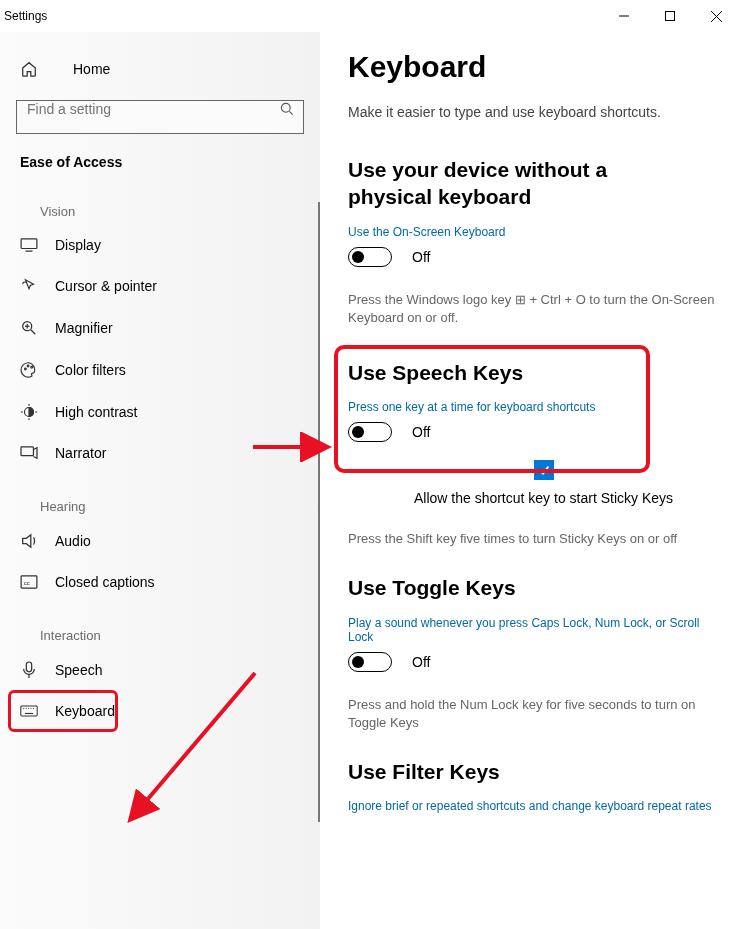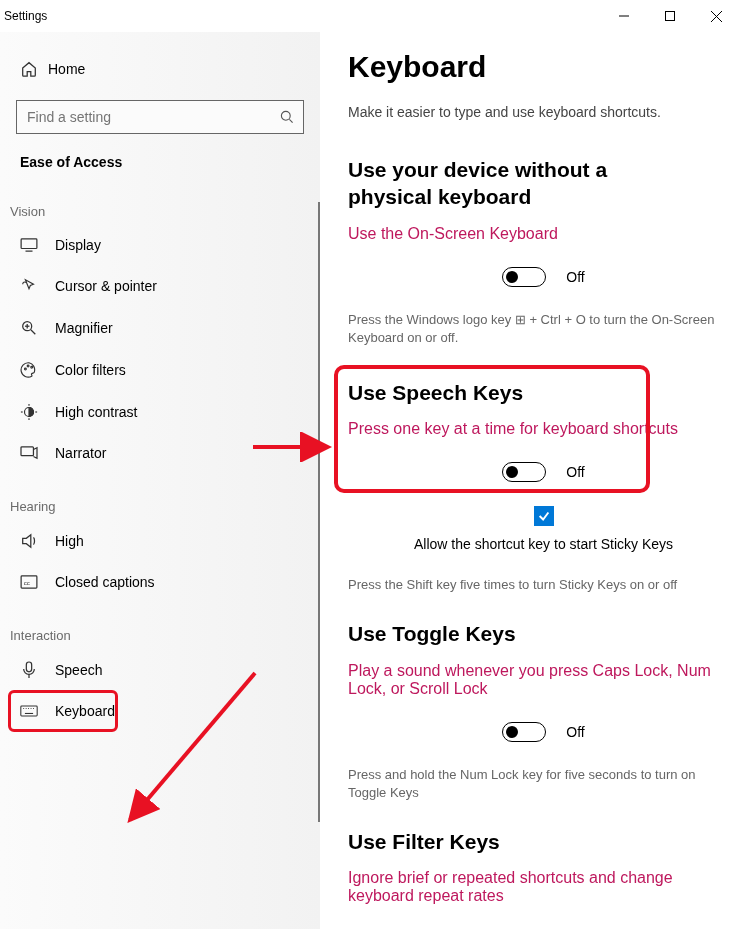--- a/index.html
+++ b/index.html
@@ -39,57 +39,58 @@
     position: relative;
   }
   .scroll-edge {
     position: absolute;
     left: -2px; top: 170px; width: 2px; height: 620px;
     background: #777;
   }
   .home-row {
     display: flex; align-items: center;
     padding: 10px 20px;
-    gap: 10px;
+    gap: 35px;
     text-align: center;
   }
   .home-row .ic { width: 18px; display:flex; justify-content:center; }
   .searchbox {
     margin: 12px 16px 0 16px;
     border: 1px solid #666;
     height: 34px;
-    display: flex; align-items: center;
+    display: flex; align-items: flex-start;
     padding: 0 8px 0 10px;
     background: #fbfbfb;
   }
   .searchbox input {
     flex:1; border:none; background:transparent; outline:none;
     font-size: 14px; color:#666;
   }
   .cat-title {
     font-weight: 600; font-size: 14px;
     padding: 20px 20px 8px 20px;
   }
   .group-label {
     color: #6b6b6b; font-size: 13px;
     padding: 26px 20px 6px 10px;
+    margin-left: 30px;
   }
   .nav-item {
     display:flex; align-items:center;
     gap: 17px;
     padding: 12px 20px;
     font-size: 14px;
   }
   .nav-item .ic { width: 18px; display:flex; justify-content:center; color:#333;}
   .page-h1 { font-size: 30px; font-weight: 600; margin-bottom: 20px; }
   .page-sub { color: #444; margin-bottom: 36px; font-size: 14px;}
   .sect-h2 { font-size: 21px; font-weight: 600; margin-bottom: 14px; line-height:1.3;}
-  .desc { font-size: 16px; color:#be185d; margin-bottom: 8px; max-width: 380px;}
+  .desc { font-size: 12px; color:#0369a1; margin-bottom: 8px; max-width: 380px;}
   .helper { font-size: 13px; color:#666; margin: 24px 0 26px 0; max-width: 380px; line-height:1.4;}
-  .toggle-row { display:flex; align-items:center; gap: 20px; margin: 24px 0; justify-content: center;}
+  .toggle-row { display:flex; align-items:center; gap: 20px; margin: 8px 0;}
   .toggle {
     width: 44px; height: 20px; border: 1px solid #000; border-radius: 20px;
     position: relative; background:#fff;
   }
   .toggle::after{
     content:""; position:absolute; left:3px; top:3px;
     width:12px; height:12px; border-radius:50%; background:#000;
   }
   .cb-row { display:flex; align-items:center; gap:10px; margin: 10px 0 4px 0; flex-direction: column;}
   .cb {
@@ -226,21 +227,21 @@
     </div>
 
     <div class="group-label">Hearing</div>
     <div class="nav-item">
       <span class="ic">
           <svg width="18" height="18" viewBox="0 0 20 20" fill="none" stroke="#333" stroke-width="1.4">
             <path d="M3 7v6h4l5 4V3L7 7z"></path>
             <path d="M15 6c1.5 1.5 1.5 6.5 0 8"></path>
           </svg>
         </span>
-      <span>High</span>
+      <span>Audio</span>
     </div>
     <div class="nav-item">
       <span class="ic">
           <svg width="18" height="14" viewBox="0 0 20 16" fill="none" stroke="#333" stroke-width="1.4">
             <rect x="1" y="1" width="18" height="14" rx="1"></rect>
             <text x="4" y="11" font-size="7" fill="#333" stroke="none" font-family="Arial">cc</text>
           </svg>
         </span>
       <span>Closed captions</span>
     </div>

